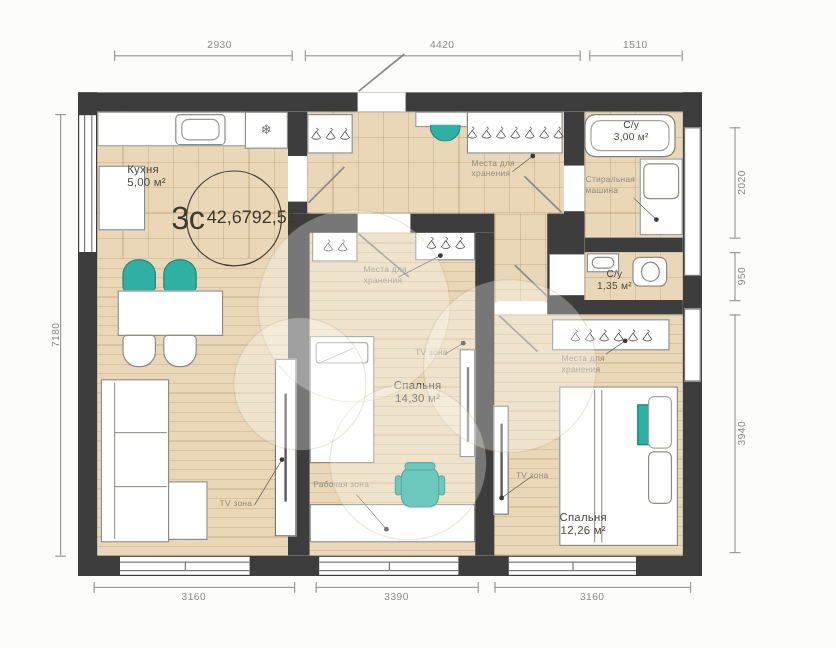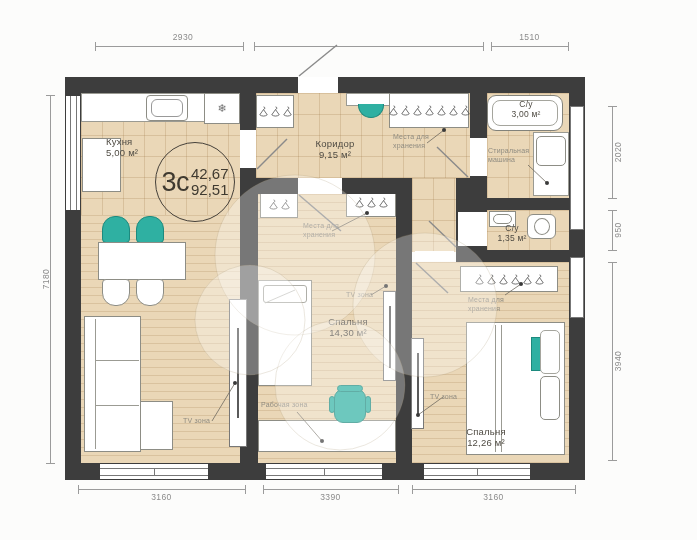--- a/index.html
+++ b/index.html
@@ -19,21 +19,21 @@
   .win .glass{position:absolute;left:0;right:0;top:4px;height:6px;border-top:1px solid #777;border-bottom:1px solid #777}
   .win .mull{position:absolute;left:50%;top:4px;width:1px;height:7px;background:#777}
   .winv{position:absolute;background:#fff;z-index:4}
   .winv .glassv{position:absolute;top:0;bottom:0;left:4px;width:5px;border-left:1px solid #777;border-right:1px solid #777}
   .roomlabel{position:absolute;z-index:10;color:#4f4b43;font-size:9.5px;line-height:11px;text-align:center;letter-spacing:.2px}
   .roomlabel.la{text-align:left}
   .tiny{position:absolute;z-index:10;color:#8f8b80;font-size:7px;line-height:8.5px;letter-spacing:.2px}
   .badge{position:absolute;z-index:10;border:1.6px solid #46413a;border-radius:50%;
          display:flex;align-items:center;justify-content:center;color:#3f3a30;z-index:10}
   .badge .code{font-size:27px;letter-spacing:-.5px}
-  .badge .nums{display:flex;flex-direction:column;margin-left:2px;font-size:15px;line-height:16px}
+  .badge .nums{display:flex;flex-direction:row;margin-left:2px;font-size:15px;line-height:16px}
   .dimh{position:absolute;height:1px;background:#9b9b9b;z-index:20}
   .dimv{position:absolute;width:1px;background:#9b9b9b;z-index:20}
   .tickv{position:absolute;width:1px;height:9px;background:#9b9b9b;z-index:20}
   .tickh{position:absolute;width:9px;height:1px;background:#9b9b9b;z-index:20}
   .dimlabel{position:absolute;font-size:8.5px;color:#8b8b8b;letter-spacing:.4px;z-index:20;text-align:center}
   .dimlabel.rot{transform:rotate(-90deg);width:40px;height:10px}
   .overlay{position:absolute;left:0;top:0;z-index:22;pointer-events:none}
   .hanger{width:11px;height:15px;flex:0 0 auto}
   .wardrobe{position:absolute;background:#fff;border:1px solid #8d8d85;box-sizing:border-box;z-index:2;
             display:flex;align-items:center;justify-content:center;gap:1px}
@@ -242,24 +242,20 @@
     </div>
   <div class="win" style="left:424px;top:464px;width:106px;height:15px">
       <div class="glass"></div>
       <div class="mull"></div>
     </div>
 
   <div class="roomlabel la" style="left:106px;top:136px">
     <div>Кухня</div>
     <div>5,00 м²</div>
   </div>
-  <div class="roomlabel" style="left:300px;top:138px;width:70px">
-    <div>Коридор</div>
-    <div>9,15 м²</div>
-  </div>
   <div class="roomlabel" style="left:498px;top:99px;width:56px;font-size:8.5px;line-height:10px">
     <div>С/у</div>
     <div>3,00 м²</div>
   </div>
   <div class="roomlabel" style="left:486px;top:223px;width:52px;font-size:8.5px;line-height:10px">
     <div>С/у</div>
     <div>1,35 м²</div>
   </div>
   <div class="roomlabel" style="left:312px;top:316px;width:72px">
     <div>Спальня</div>
@@ -299,20 +295,21 @@
     <div>машина</div>
   </div>
 
   <div class="dimh" style="left:95px;top:46px;width:148px"></div>
   <div class="tickv" style="left:95px;top:42px"></div>
     <div class="tickv" style="left:243px;top:42px"></div>
   <div class="dimlabel" style="left:109px;top:32px;width:148px">2930</div>
   <div class="dimh" style="left:254px;top:46px;width:229px"></div>
   <div class="tickv" style="left:254px;top:42px"></div>
     <div class="tickv" style="left:483px;top:42px"></div>
+  <div class="dimlabel" style="left:254px;top:32px;width:229px">4420</div>
   <div class="dimh" style="left:491px;top:46px;width:77px"></div>
   <div class="tickv" style="left:491px;top:42px"></div>
     <div class="tickv" style="left:568px;top:42px"></div>
   <div class="dimlabel" style="left:491px;top:32px;width:77px">1510</div>
 
   <div class="dimh" style="left:78px;top:489px;width:167px"></div>
   <div class="tickv" style="left:78px;top:485px"></div>
     <div class="tickv" style="left:245px;top:485px"></div>
   <div class="dimlabel" style="left:78px;top:492px;width:167px">3160</div>
   <div class="dimh" style="left:263px;top:489px;width:135px"></div>

